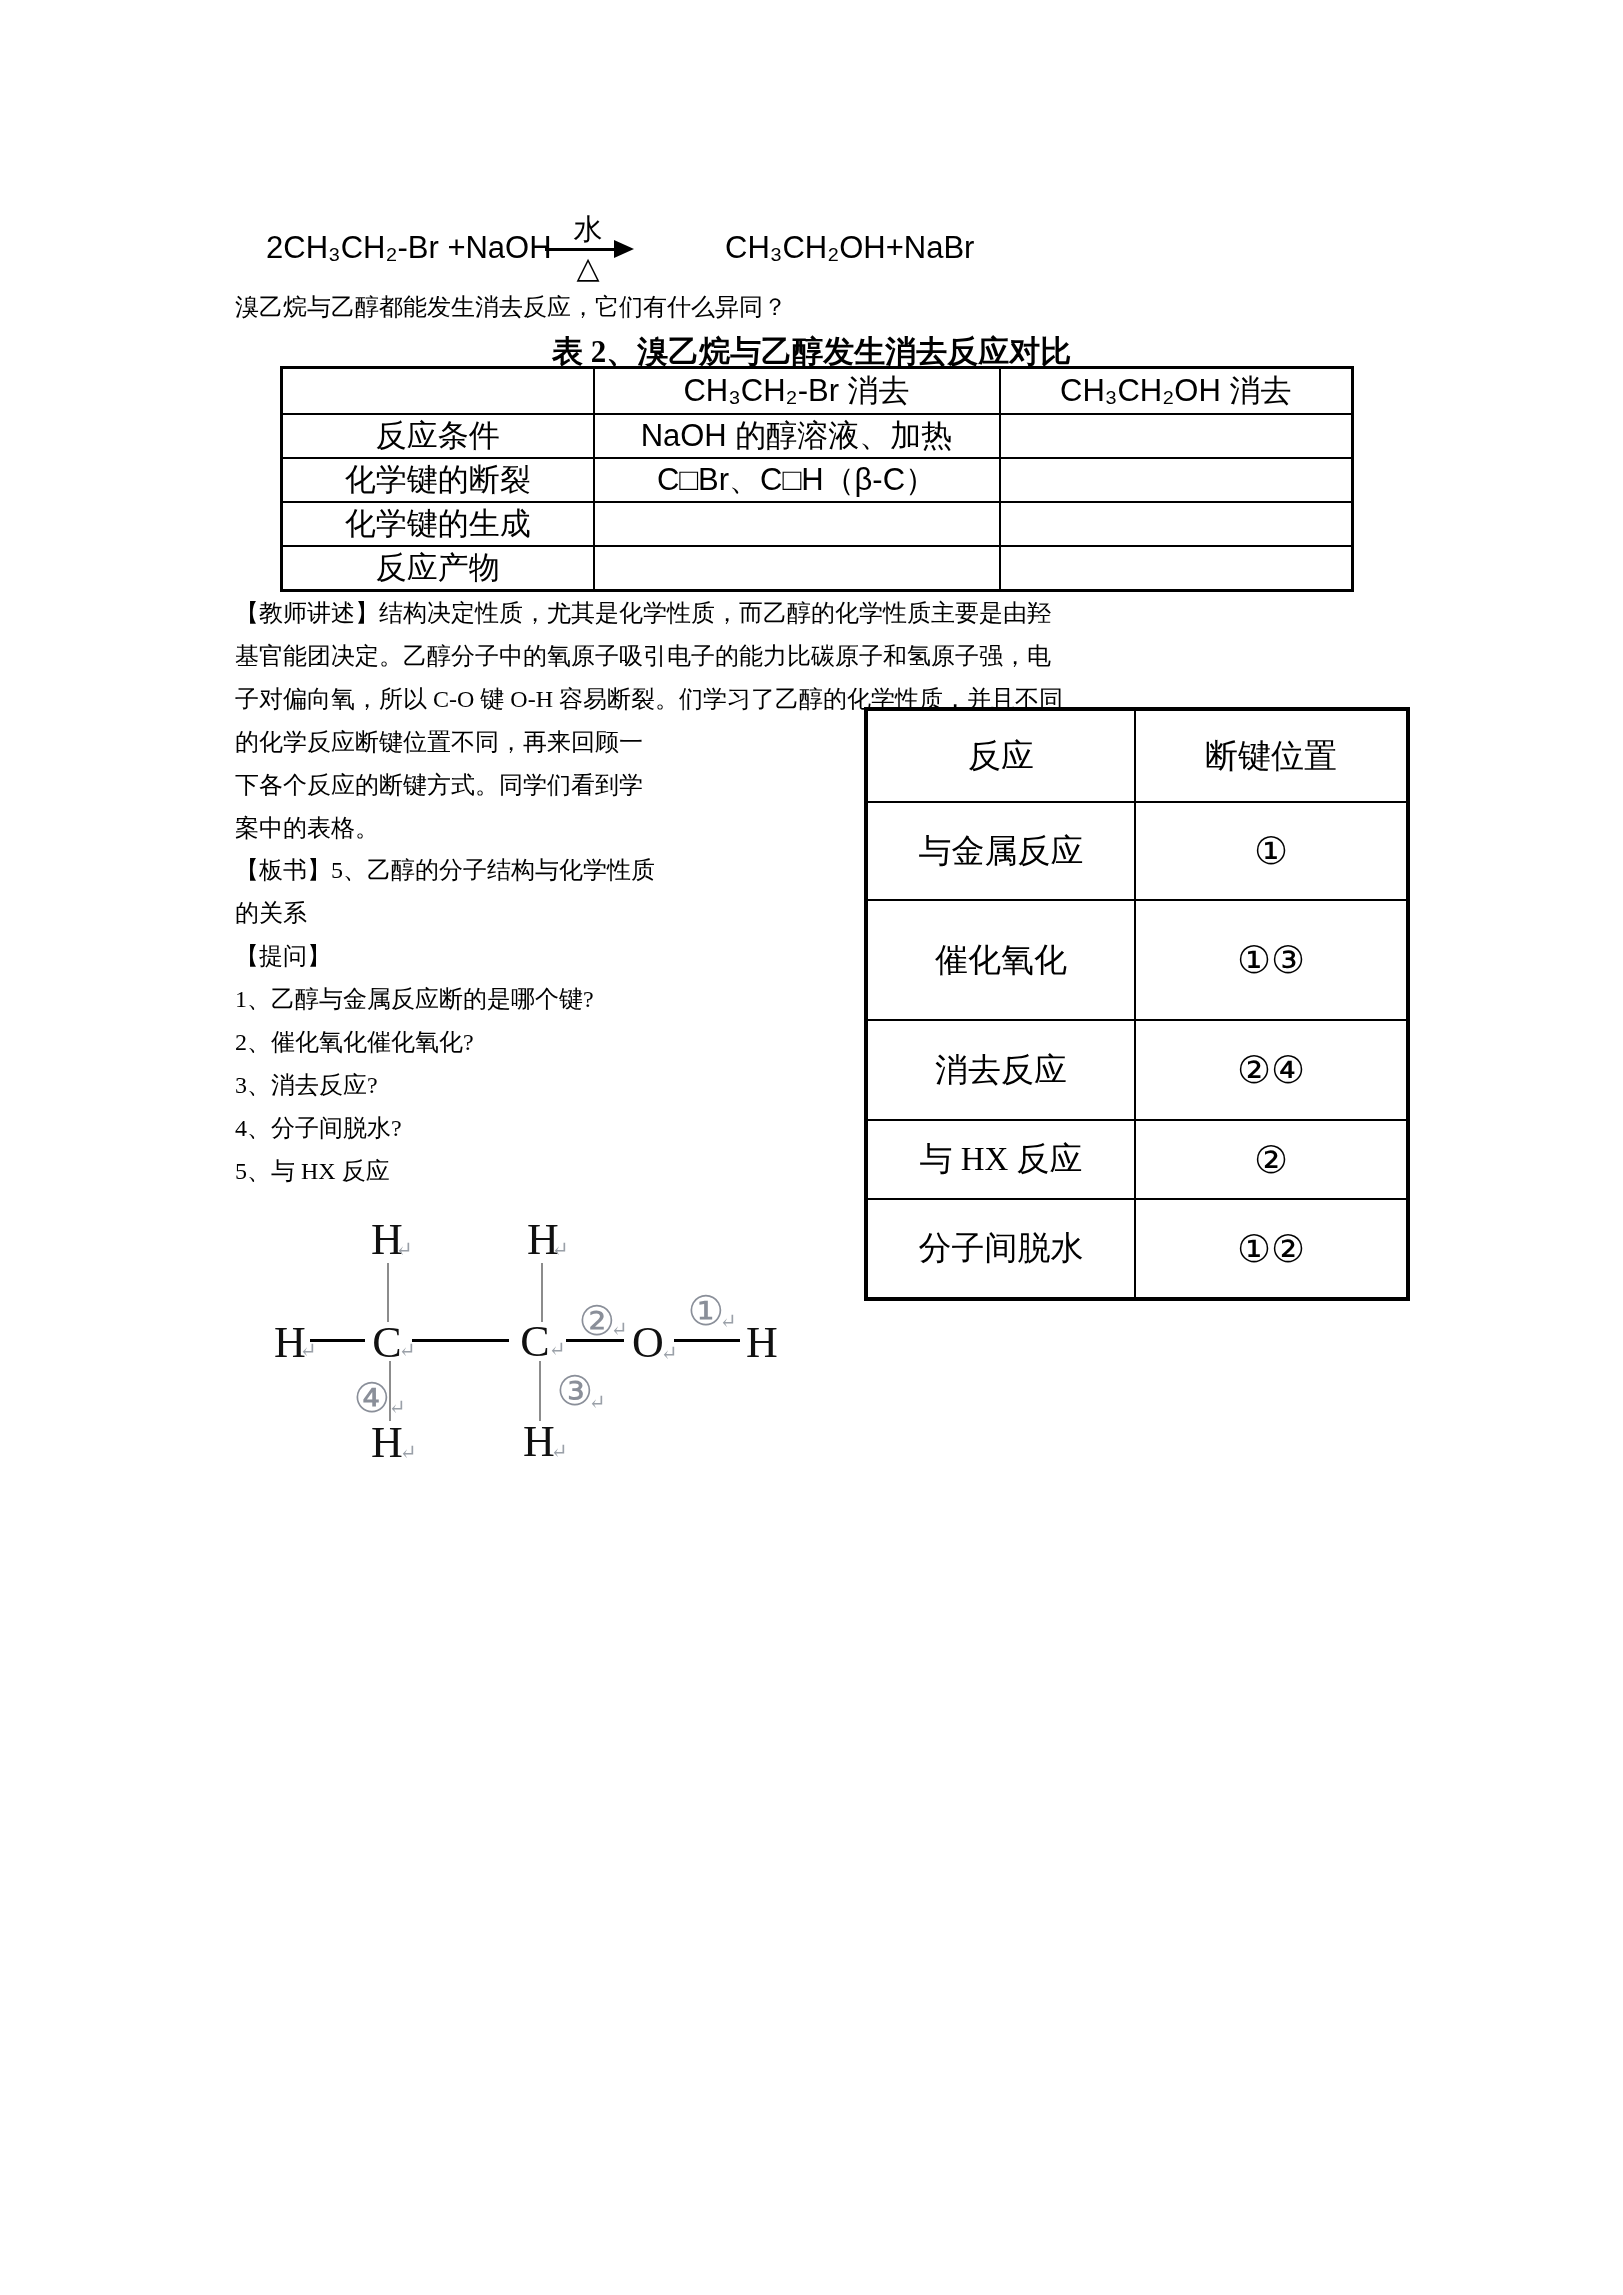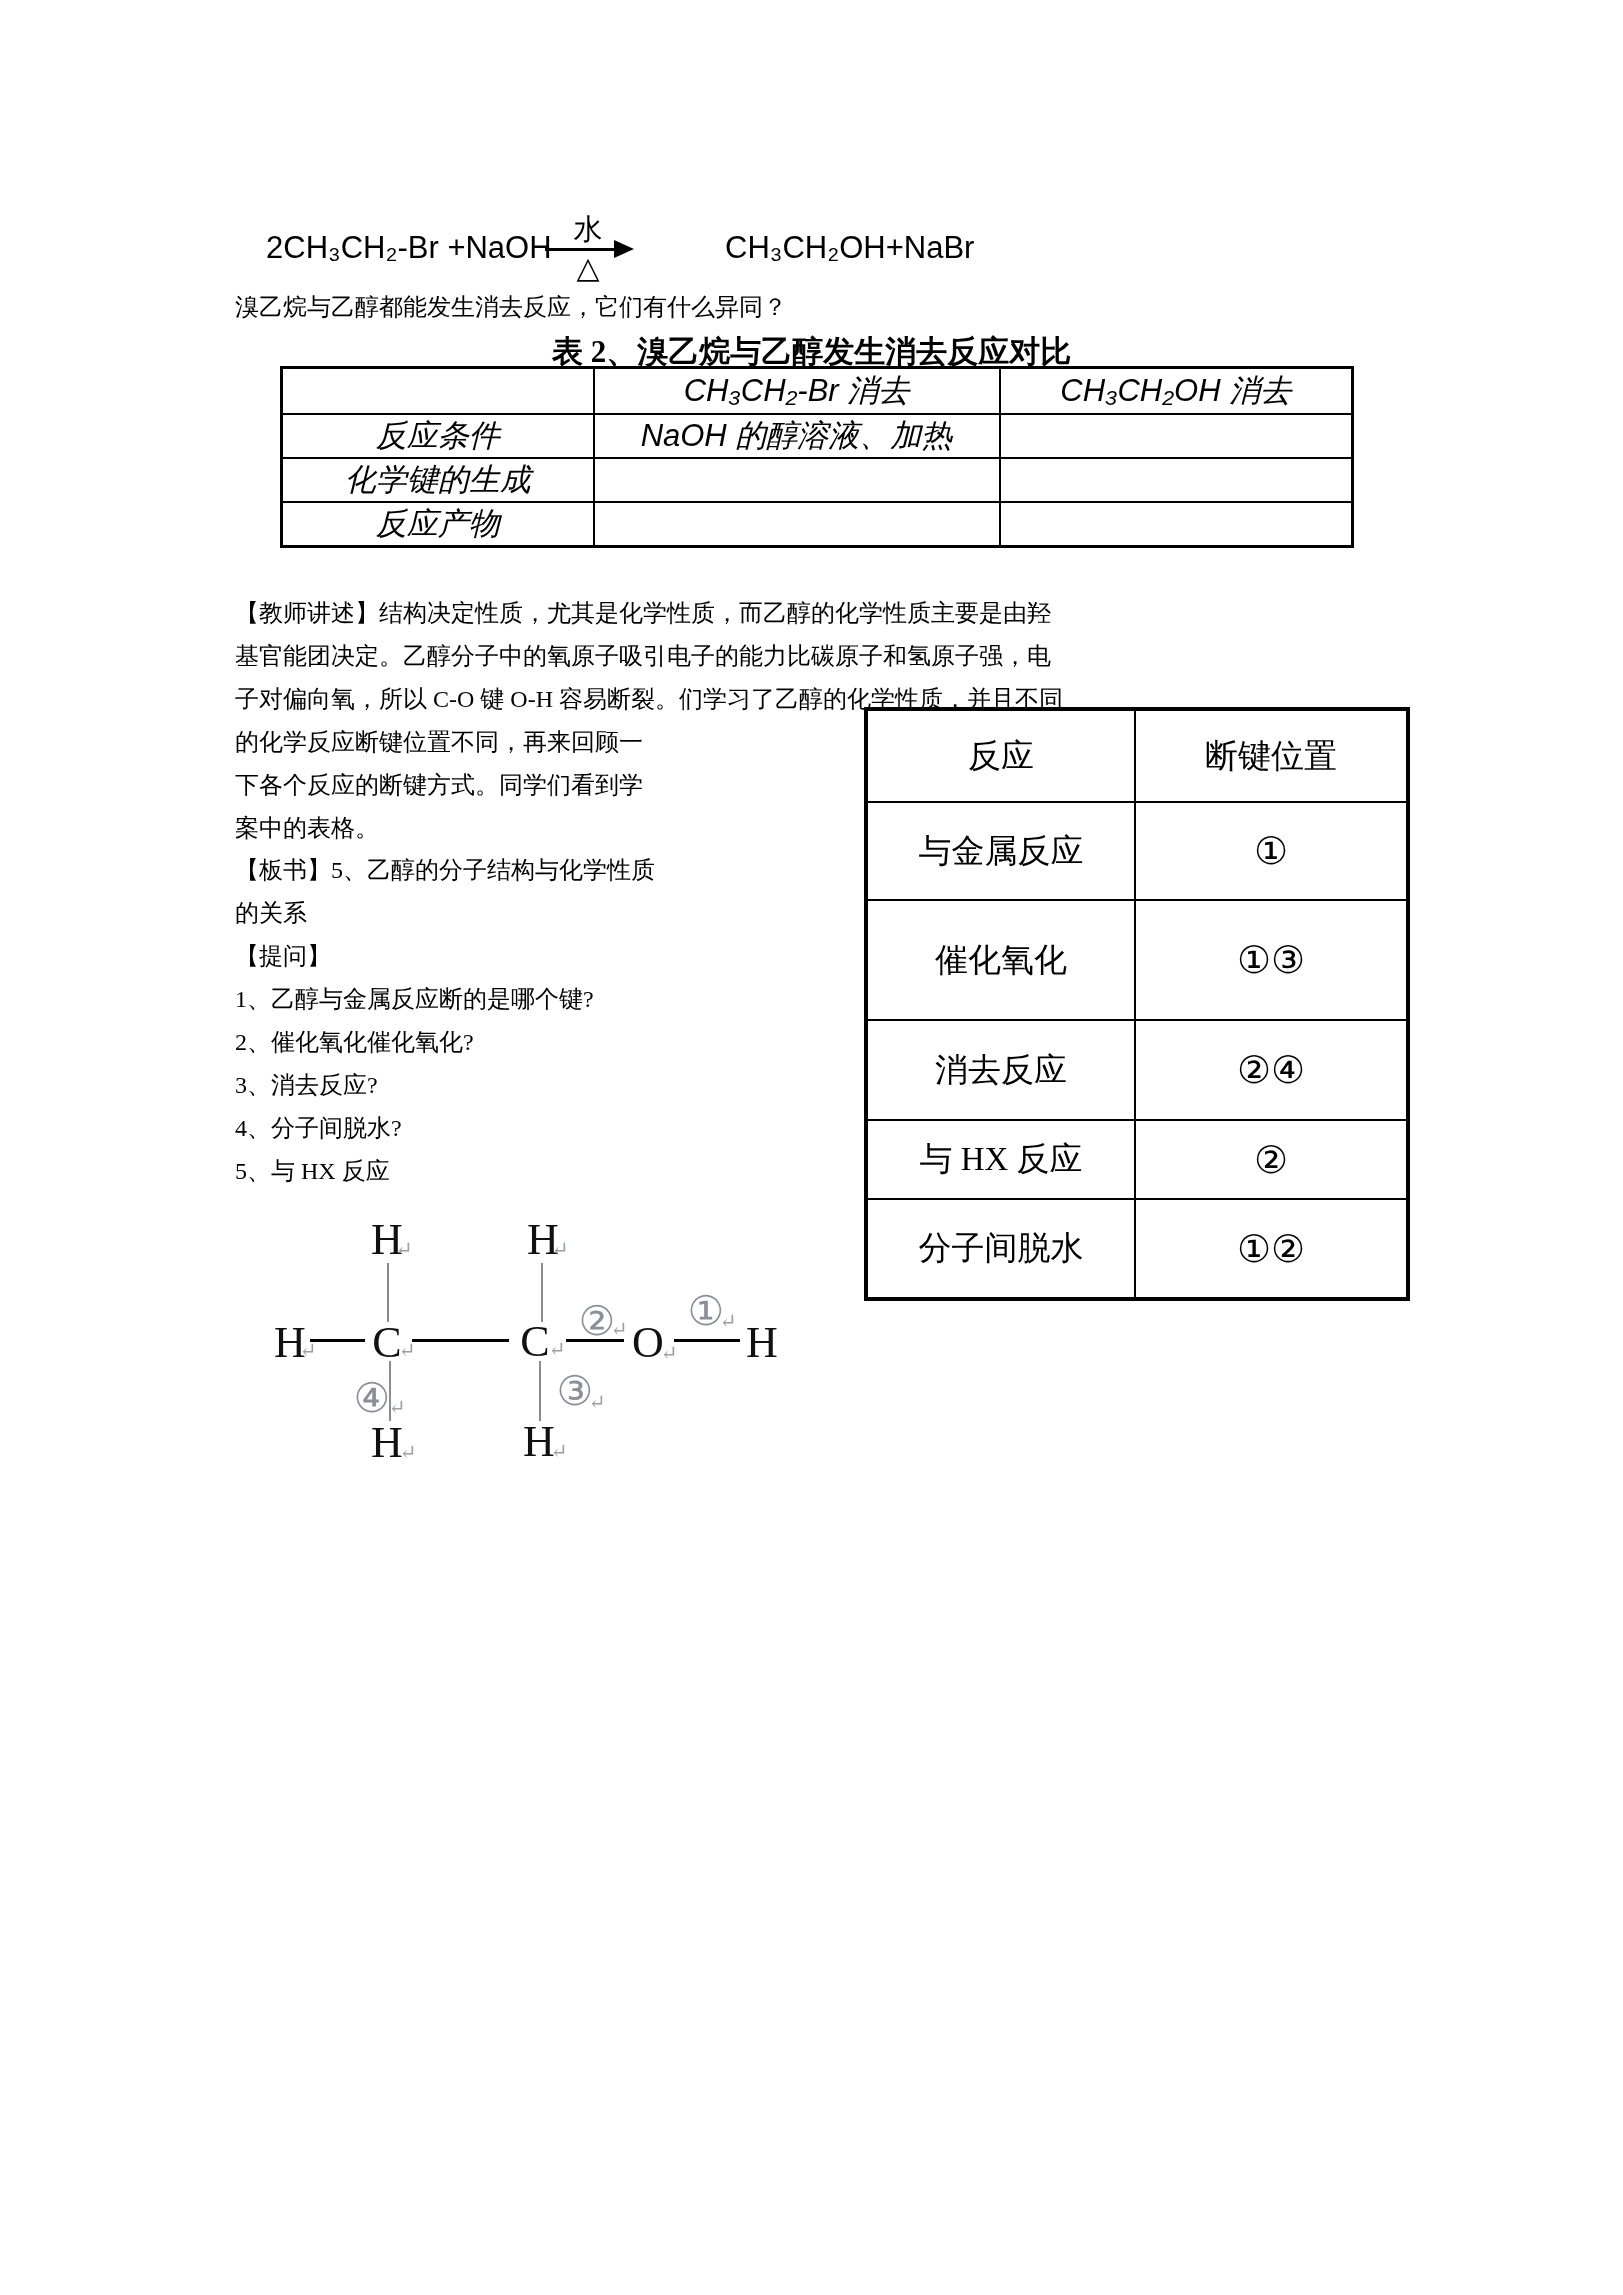--- a/index.html
+++ b/index.html
@@ -12,21 +12,21 @@
   
   .arrow-line{position:absolute;background:#000;height:2.7px;}
   .arrow-head{position:absolute;width:0;height:0;border-left:20.5px solid #000;
               border-top:9.5px solid transparent;border-bottom:9.5px solid transparent;}
   .cond-top{font-size:29px;}
   .cond-bottom{font-size:30px;}
   
   table.grid{position:absolute;border-collapse:collapse;table-layout:fixed;background:#fff;}
   table.grid td,table.grid th{border:2px solid #000;text-align:center;vertical-align:middle;
         padding:0;font-weight:normal;overflow:hidden;}
-  #table1{border:3.4px solid #000;width:1070px;font-style:italic;}
+  #table1{border:3.4px solid #000;width:1070px;}
   #table1 td,#table1 th{font-size:31px;}
   #table2{border:4.1px solid #000;width:541px;padding-left:47px;}
   #table2 td,#table2 th{border-width:2.7px;font-size:33px;}
   #table2 td.pos{font-size:38px;}
   .sans{font-family:"Liberation Sans","DejaVu Sans",sans-serif;}
   
   .atom{position:absolute;transform:translate(-50%,-50%);font-size:44px;color:#111;
         font-family:"Liberation Serif","DejaVu Serif",serif;}
   .cnum{position:absolute;transform:translate(-50%,-50%);font-size:41px;color:#8a8f99;}
   .pilcrow{position:absolute;transform:translate(-50%,-50%);font-size:20.5px;color:#9aa0a8;}
@@ -57,20 +57,25 @@
       </colgroup>
     <tbody>
         <tr style="height:46px;">
       <th></th>
       <th class="sans">CH₃CH₂-Br 消去</th>
       <th class="sans">CH₃CH₂OH 消去</th>
     </tr>
     <tr style="height:42px;">
       <td>反应条件</td>
       <td class="sans">NaOH 的醇溶液、加热</td>
+      <td></td>
+    </tr>
+    <tr style="height:42px;">
+      <td>化学键的断裂</td>
+      <td class="sans">C□Br、C□H（β-C）</td>
       <td></td>
     </tr>
     <tr style="height:42px;">
       <td>化学键的生成</td>
       <td></td>
       <td></td>
     </tr>
     <tr style="height:41px;">
       <td>反应产物</td>
       <td></td>

